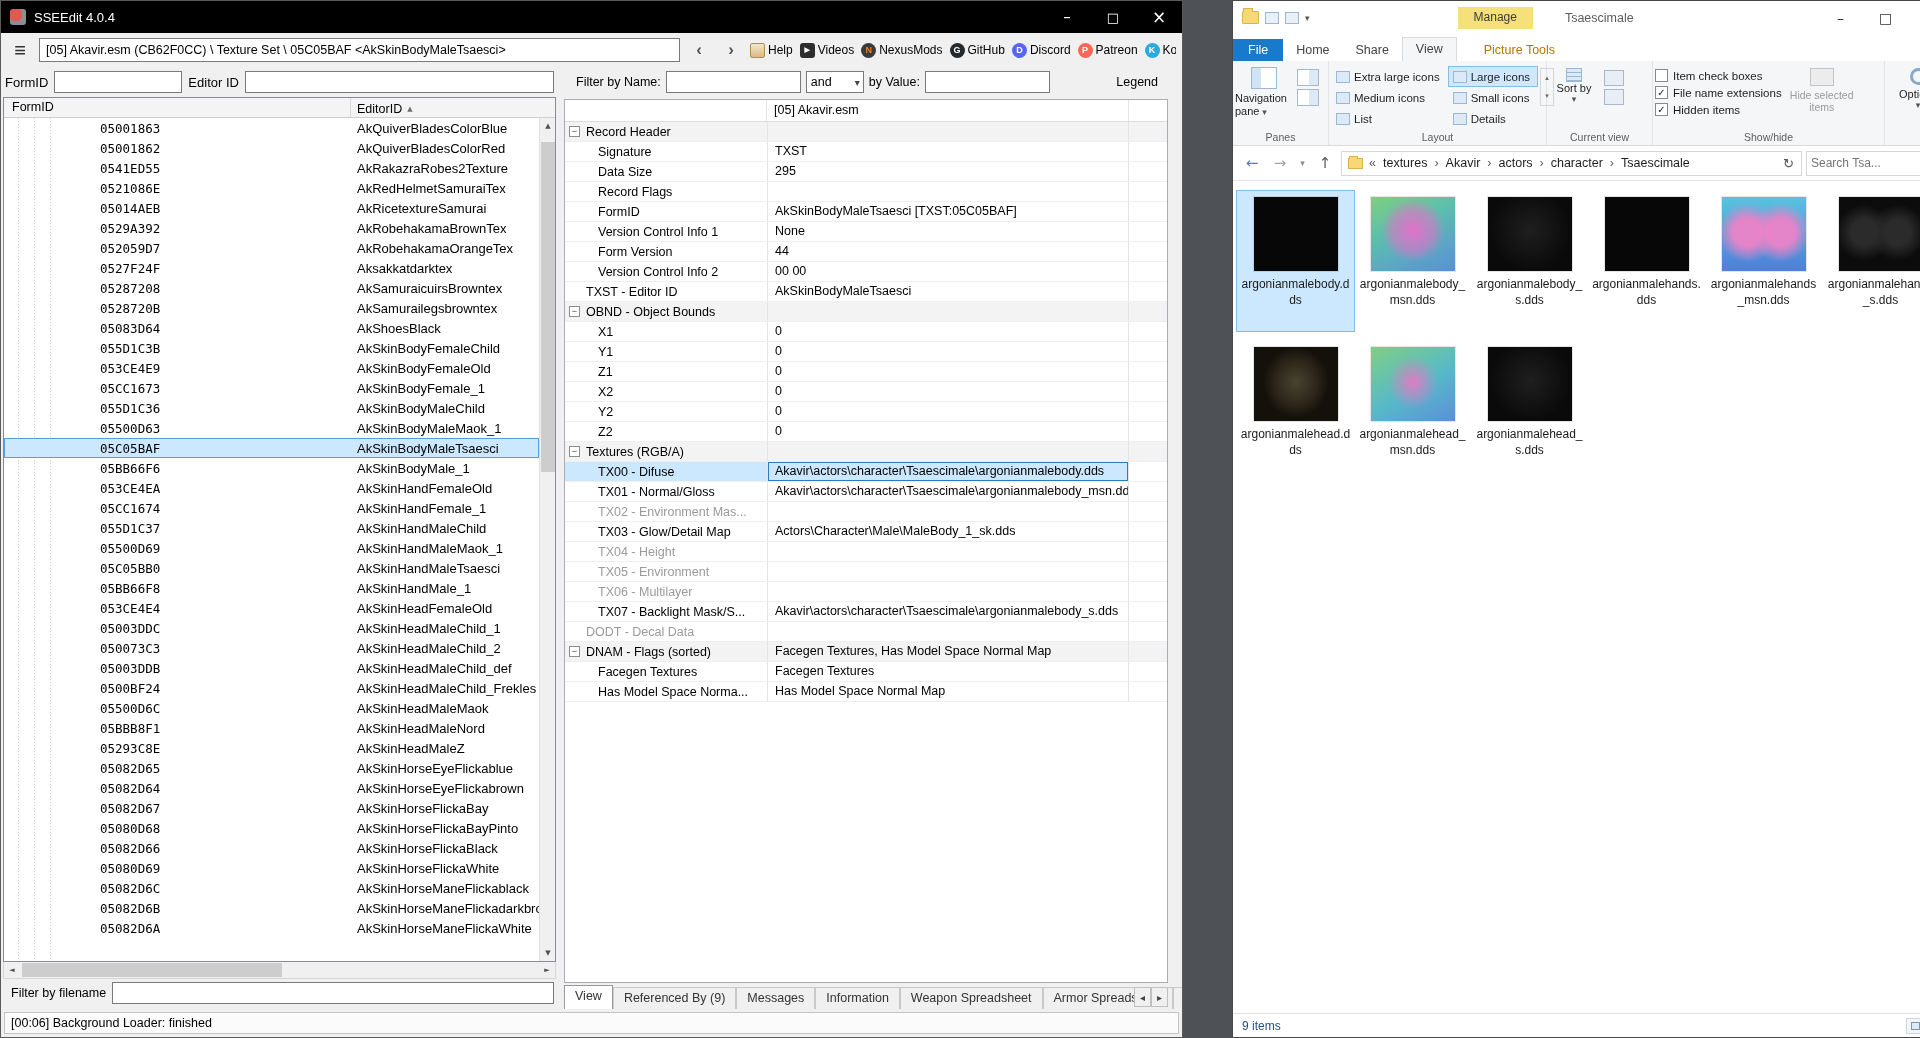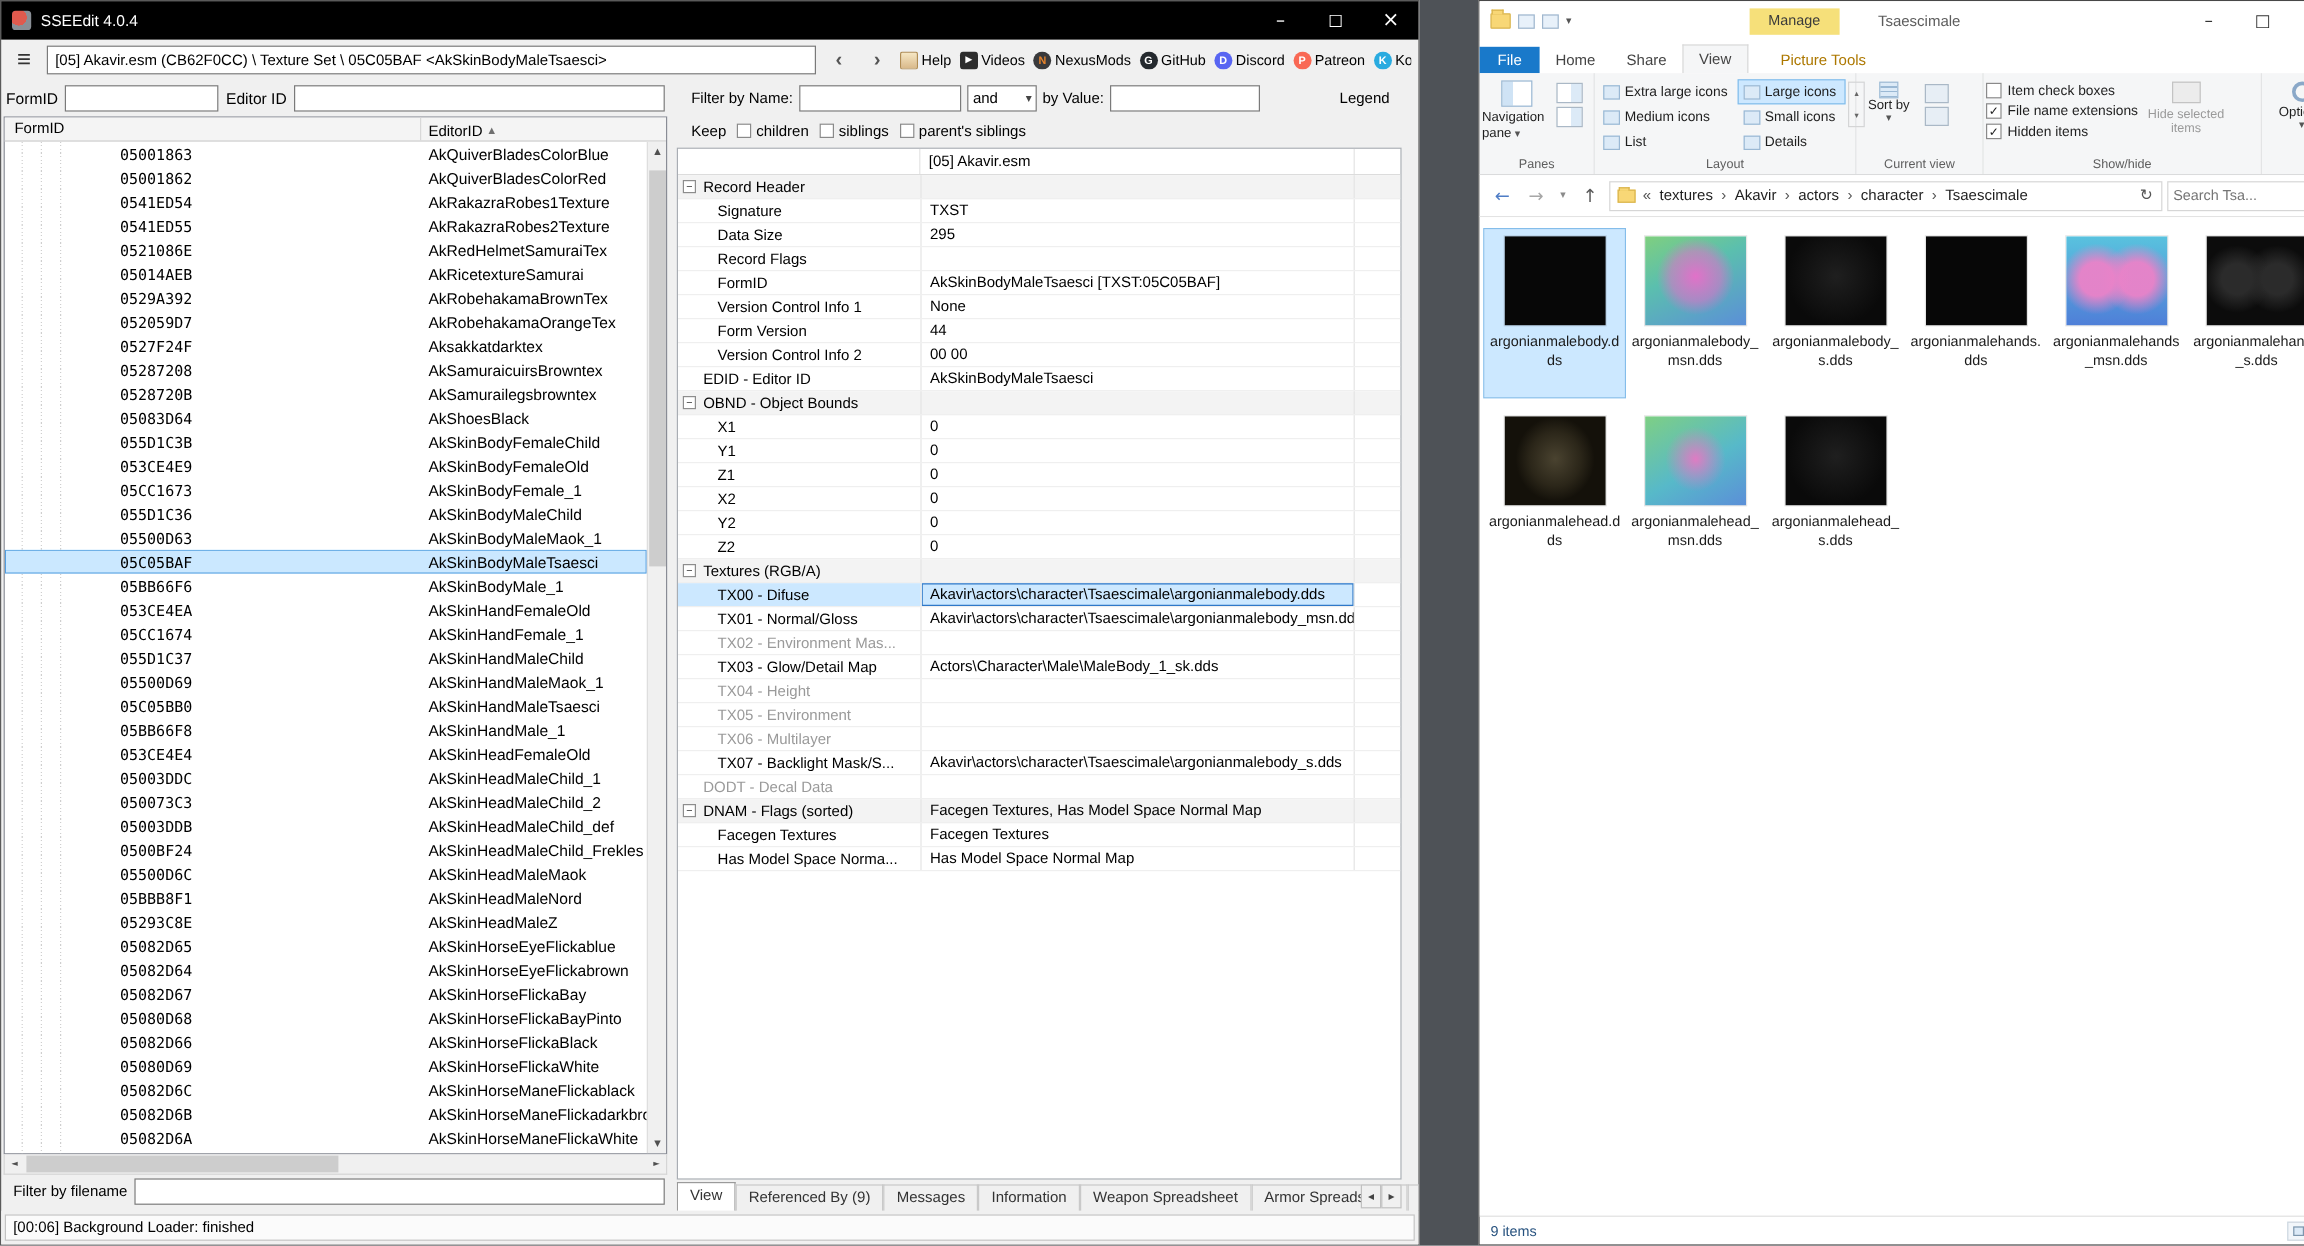--- a/index.html
+++ b/index.html
@@ -285,24 +285,20 @@
             <div class="trow">
               <div class="tc-form">05001863</div>
               <div class="tc-edit">AkQuiverBladesColorBlue</div>
             </div>
 
             <div class="trow">
               <div class="tc-form">05001862</div>
               <div class="tc-edit">AkQuiverBladesColorRed</div>
             </div>
 
-            <div class="trow">
-              <div class="tc-form">0541ED54</div>
-              <div class="tc-edit">AkRakazraRobes1Texture</div>
-            </div>
 
             <div class="trow">
               <div class="tc-form">0541ED55</div>
               <div class="tc-edit">AkRakazraRobes2Texture</div>
             </div>
 
             <div class="trow">
               <div class="tc-form">0521086E</div>
               <div class="tc-edit">AkRedHelmetSamuraiTex</div>
             </div>
@@ -508,40 +504,20 @@
 
     <div class="se-right">
       <div class="dfilter">
         <span>Filter by Name:</span>
         <input class="se-input in-name" style="">
         <div class="andsel">and</div>
         <span>by Value:</span>
         <input class="se-input in-value" style="">
         <span class="legend">Legend</span>
       </div>
-      <div class="keeprow">
-        <span>Keep</span>
-        <span style="display:flex;gap:9px">
-
-            <span class="keepopt">
-              <span class="kcb"></span>
-              <span>children</span>
-            </span>
-
-            <span class="keepopt">
-              <span class="kcb"></span>
-              <span>siblings</span>
-            </span>
-
-            <span class="keepopt">
-              <span class="kcb"></span>
-              <span>parent's siblings</span>
-            </span>
-          </span>
-      </div>
 
       <div class="dgridwrap">
         <div class="dgh">
           <div class="dgh-corner"></div>
           <div class="dgh-col">[05] Akavir.esm</div>
         </div>
         <div>
 
             <div class="drow group ind0">
               <div class="dlab">
@@ -603,21 +579,21 @@
               <div class="dlab">
 
                 <span>Version Control Info 2</span>
               </div>
               <div class="dval">00 00</div>
             </div>
 
             <div class="drow item ind0">
               <div class="dlab">
 
-                <span>EDID - Editor ID</span>
+                <span>TXST - Editor ID</span>
               </div>
               <div class="dval">AkSkinBodyMaleTsaesci</div>
             </div>
 
             <div class="drow group ind0">
               <div class="dlab">
                 <span class="exp"></span>
                 <span>OBND - Object Bounds</span>
               </div>
               <div class="dval"></div>

